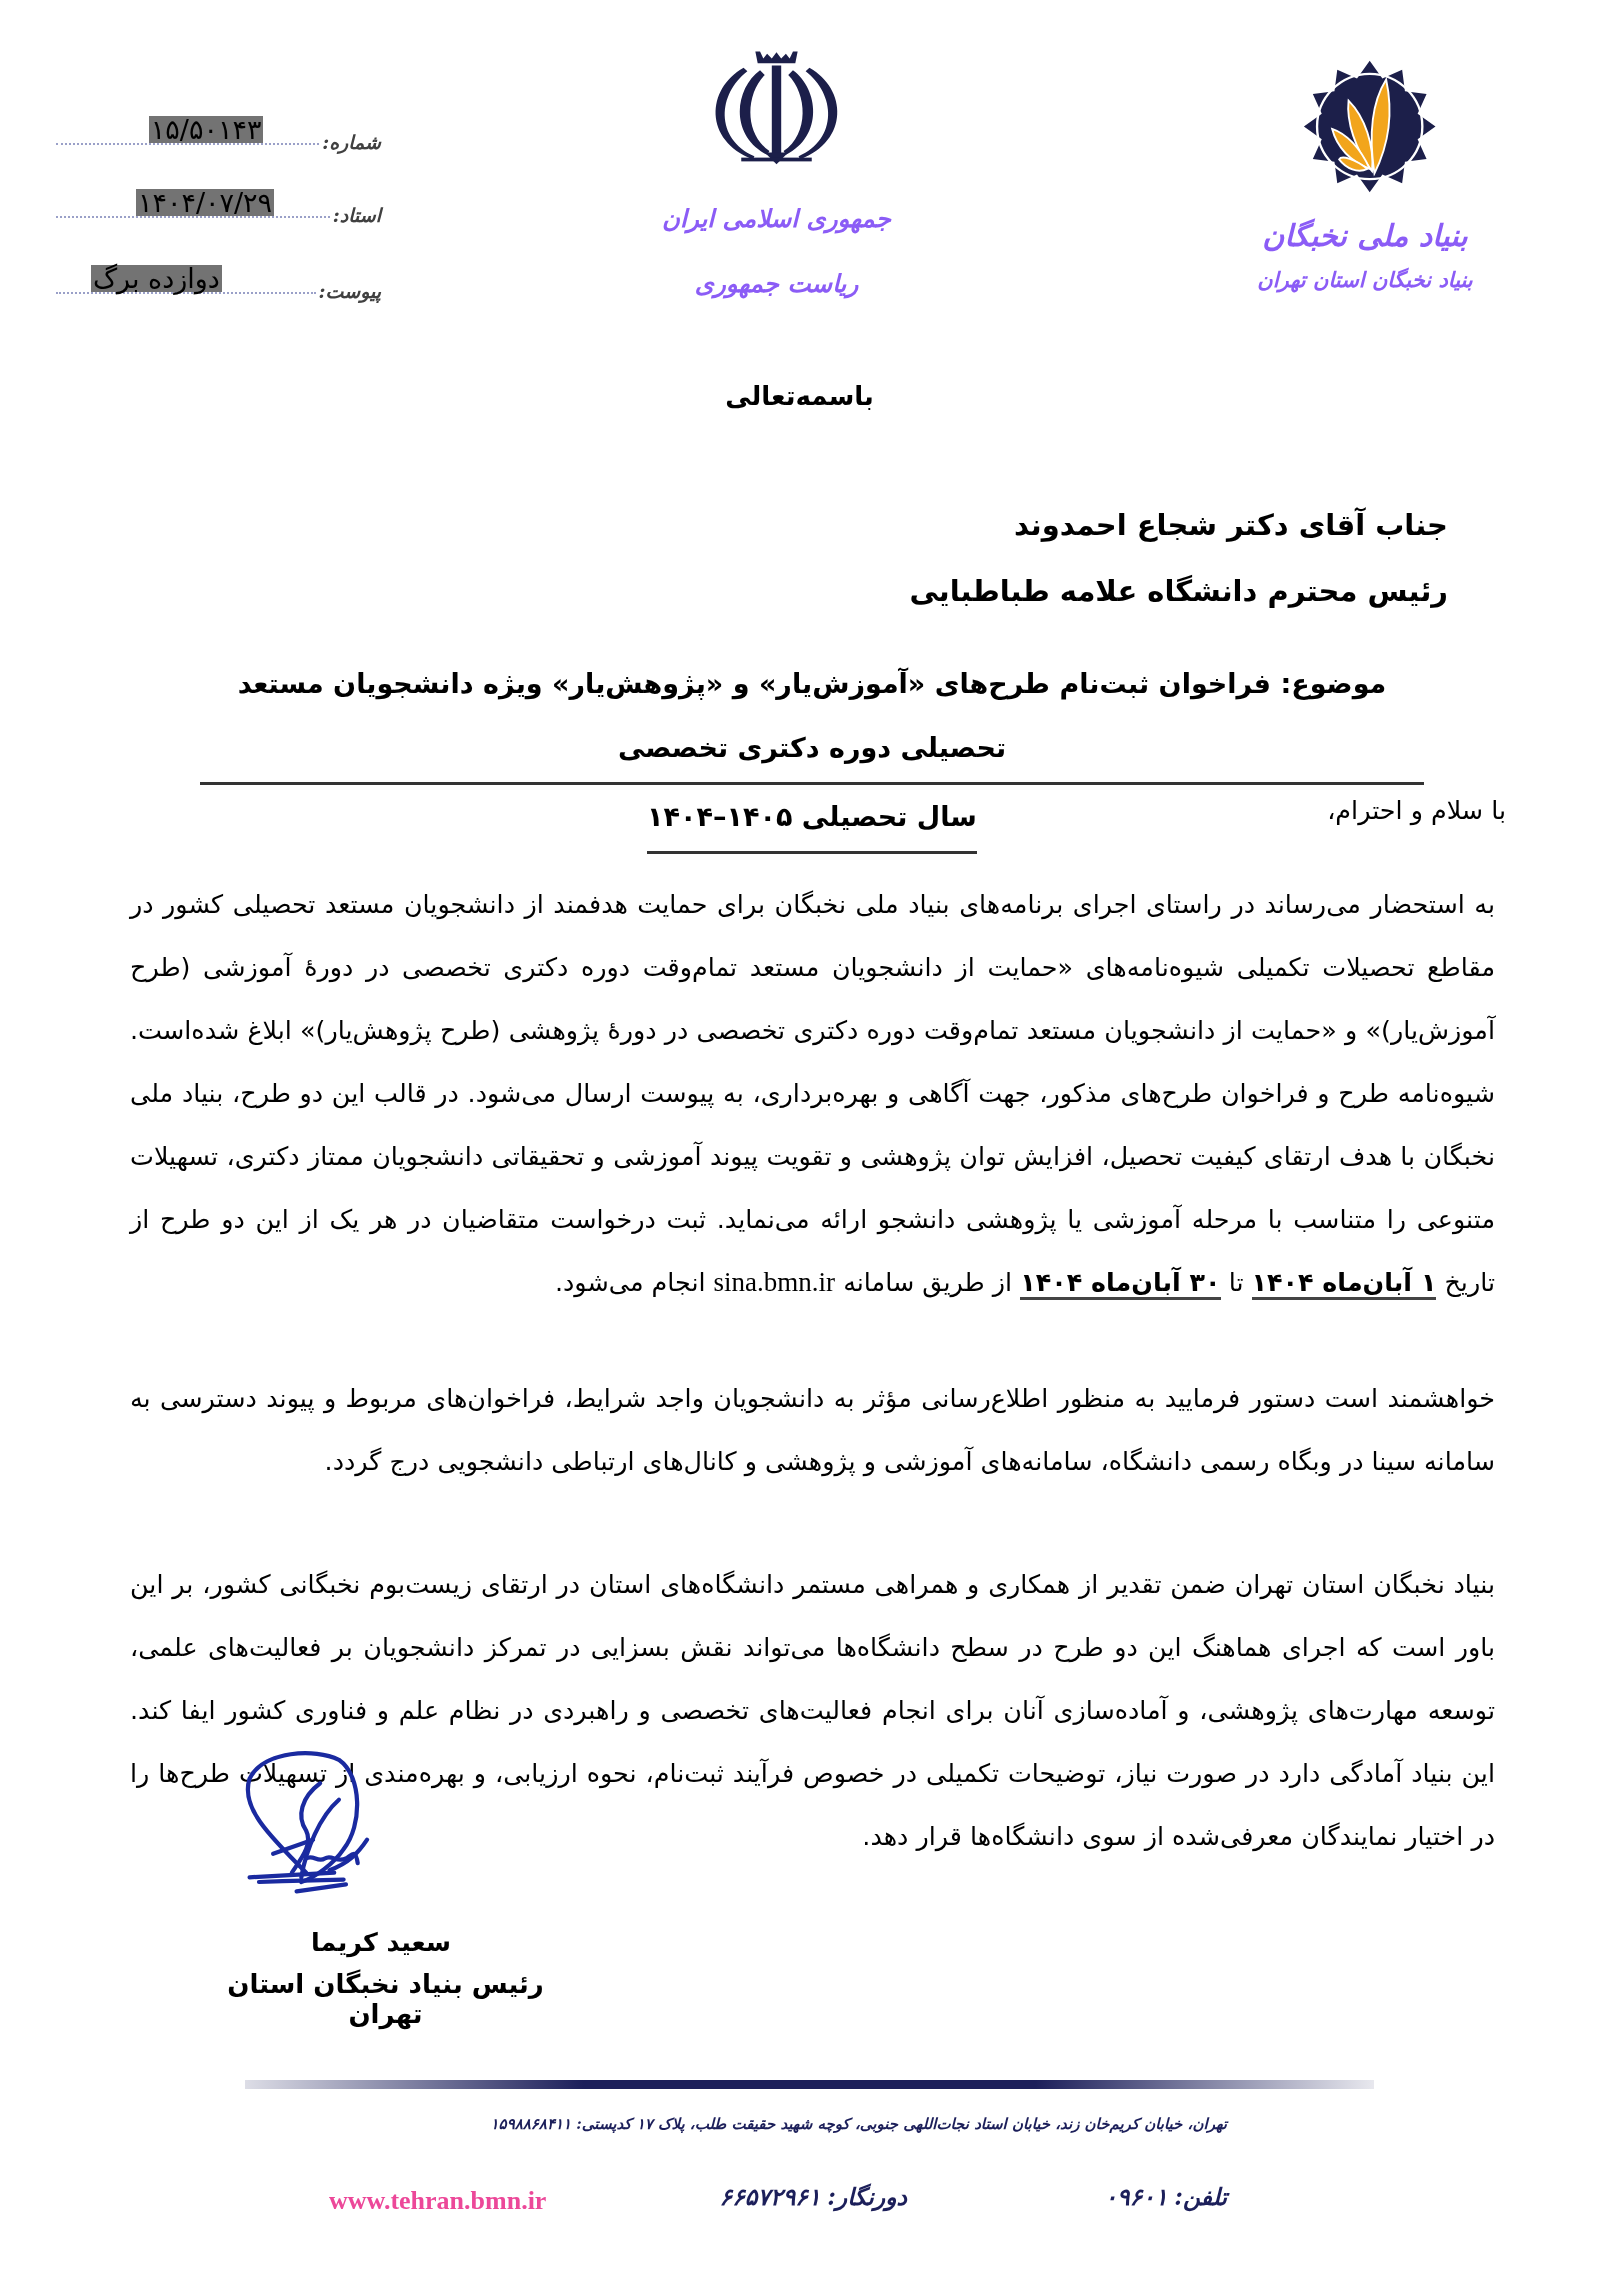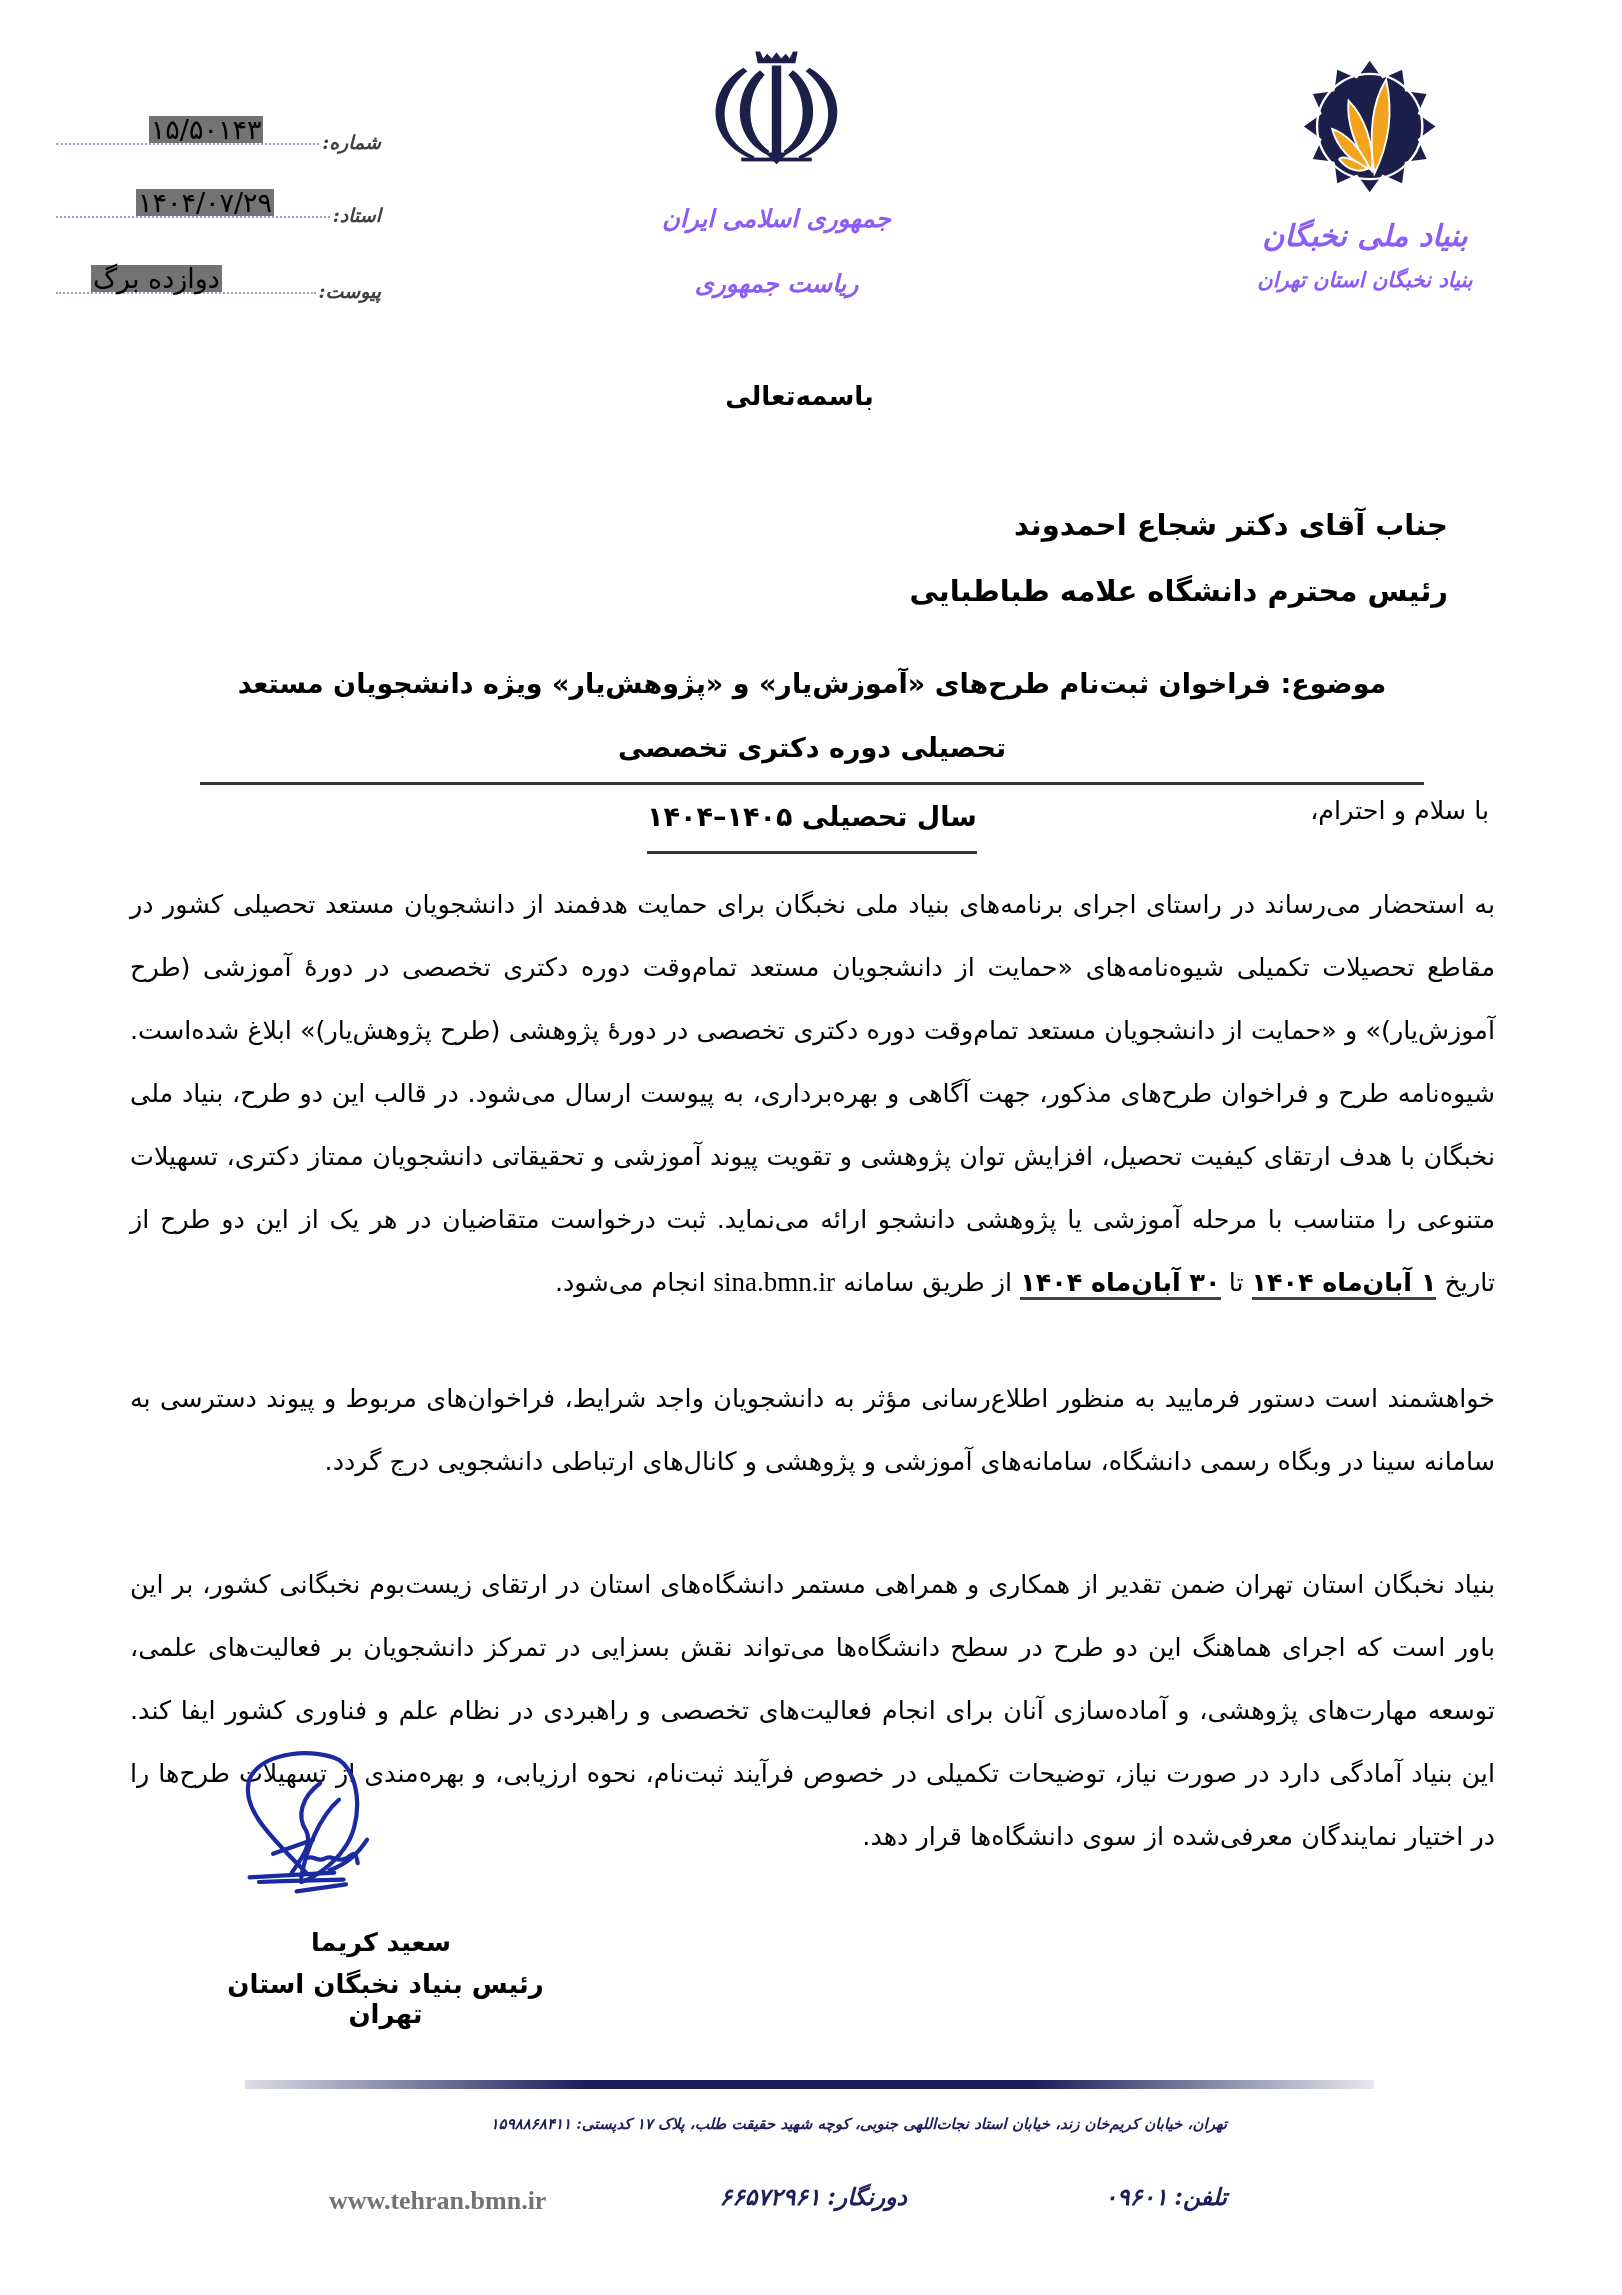--- a/index.html
+++ b/index.html
@@ -22,31 +22,31 @@
                  color:#8b5cf6; text-align:center; white-space:nowrap; }
 
   .doc-text { font-family:"DejaVu Sans", sans-serif; direction:rtl; text-align:right; }
 
   .basmala { left:682px; top:381px; width:235px; text-align:center; font-size:26px; font-weight:bold; }
   .recipient { right:174px; top:492px; font-size:29px; font-weight:bold; line-height:66px; }
   .subject { right:198px; top:652px; width:1224px; font-size:27px; font-weight:bold; text-align:center; line-height:64px; }
   .subject .line { display:inline-block; border-bottom:3.8px solid #333; padding-bottom:1.9px; }
 
   .body-par { right:127px; width:1365px; font-size:25.4px; line-height:63px; text-align:justify; text-align-last:right; }
-  .greet { right:133px; top:795px; font-size:25.4px; }
+  .greet { right:116px; top:795px; font-size:25.4px; }
 
   .u { border-bottom:3.8px solid #444; font-weight:bold; }
 
   .sign-name { left:282px; top:1927px; width:198px; text-align:center; font-size:25.4px; font-weight:bold; }
   .sign-title { left:188px; top:1969px; width:395px; text-align:center; font-size:26px; font-weight:bold; }
 
   .footer-line { left:245px; top:2080px; width:1129px; height:9.4px;
                  background:linear-gradient(to right, rgba(28,31,90,0.15), #1c1f5a 30%, #1c1f5a 70%, rgba(28,31,90,0.1)); }
   .footer-text { color:#1c1f5a; font-family:"DejaVu Serif", serif; font-style:italic; font-weight:bold; white-space:nowrap; }
-  .footer-web { font-family:"Liberation Serif", serif; font-weight:bold; color:#737373; font-size:26px; font-style:normal; }
+  .footer-web { font-family:"Liberation Serif", serif; font-weight:bold; color:#ec4899; font-size:26px; font-style:normal; }
 </style>
 </head>
 <body>
 
 <div class="meta-row" style="top:115px;">
   <span class="meta-label">شماره:</span>
   <span class="meta-dots">
     <span class="meta-value">۱۵/۵۰۱۴۳</span>
   </span>
 </div>

